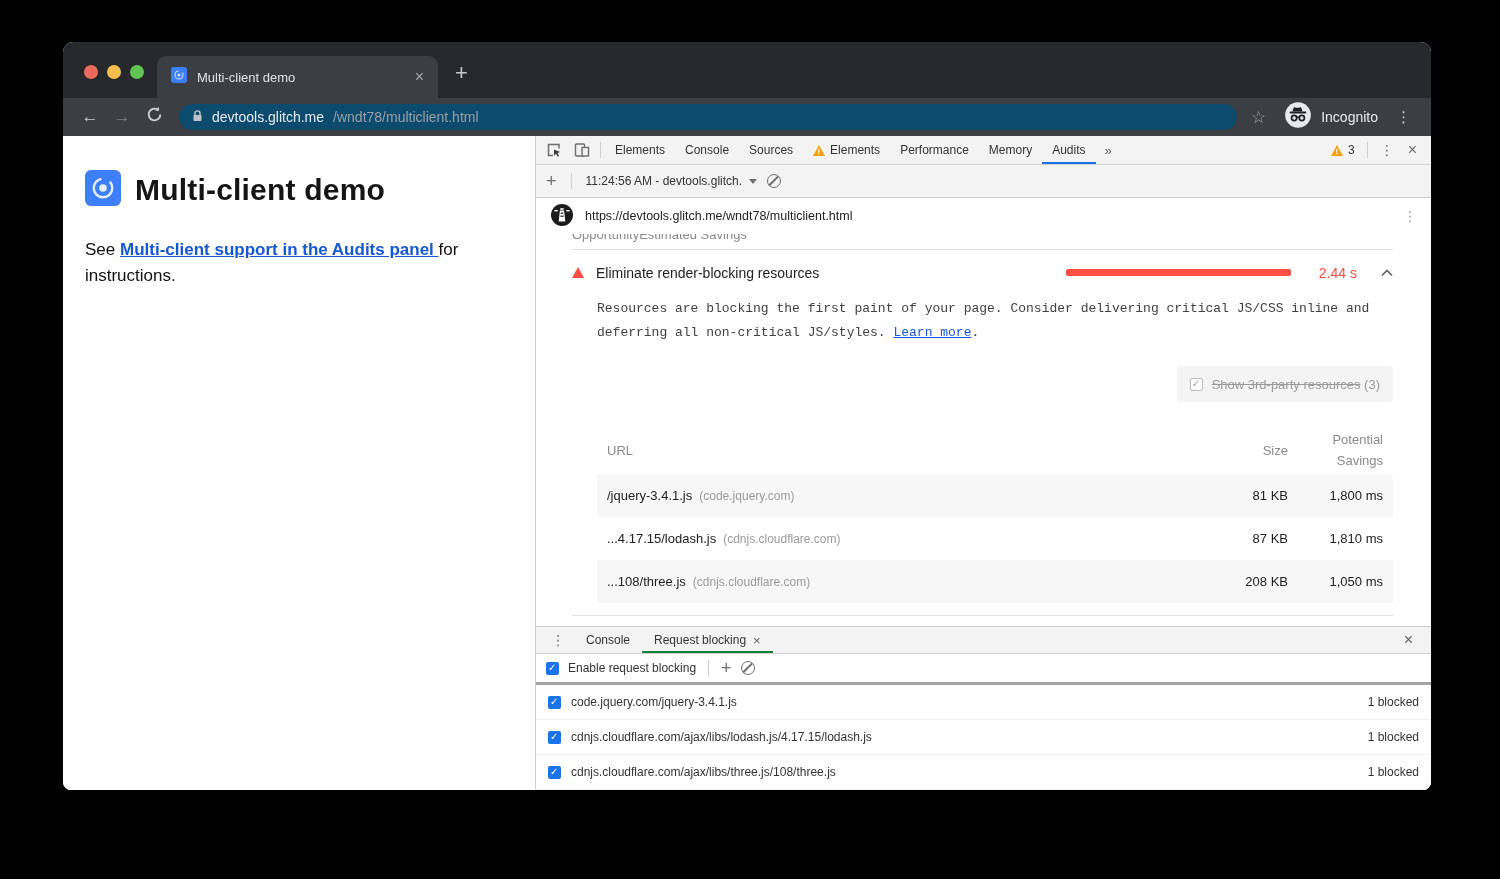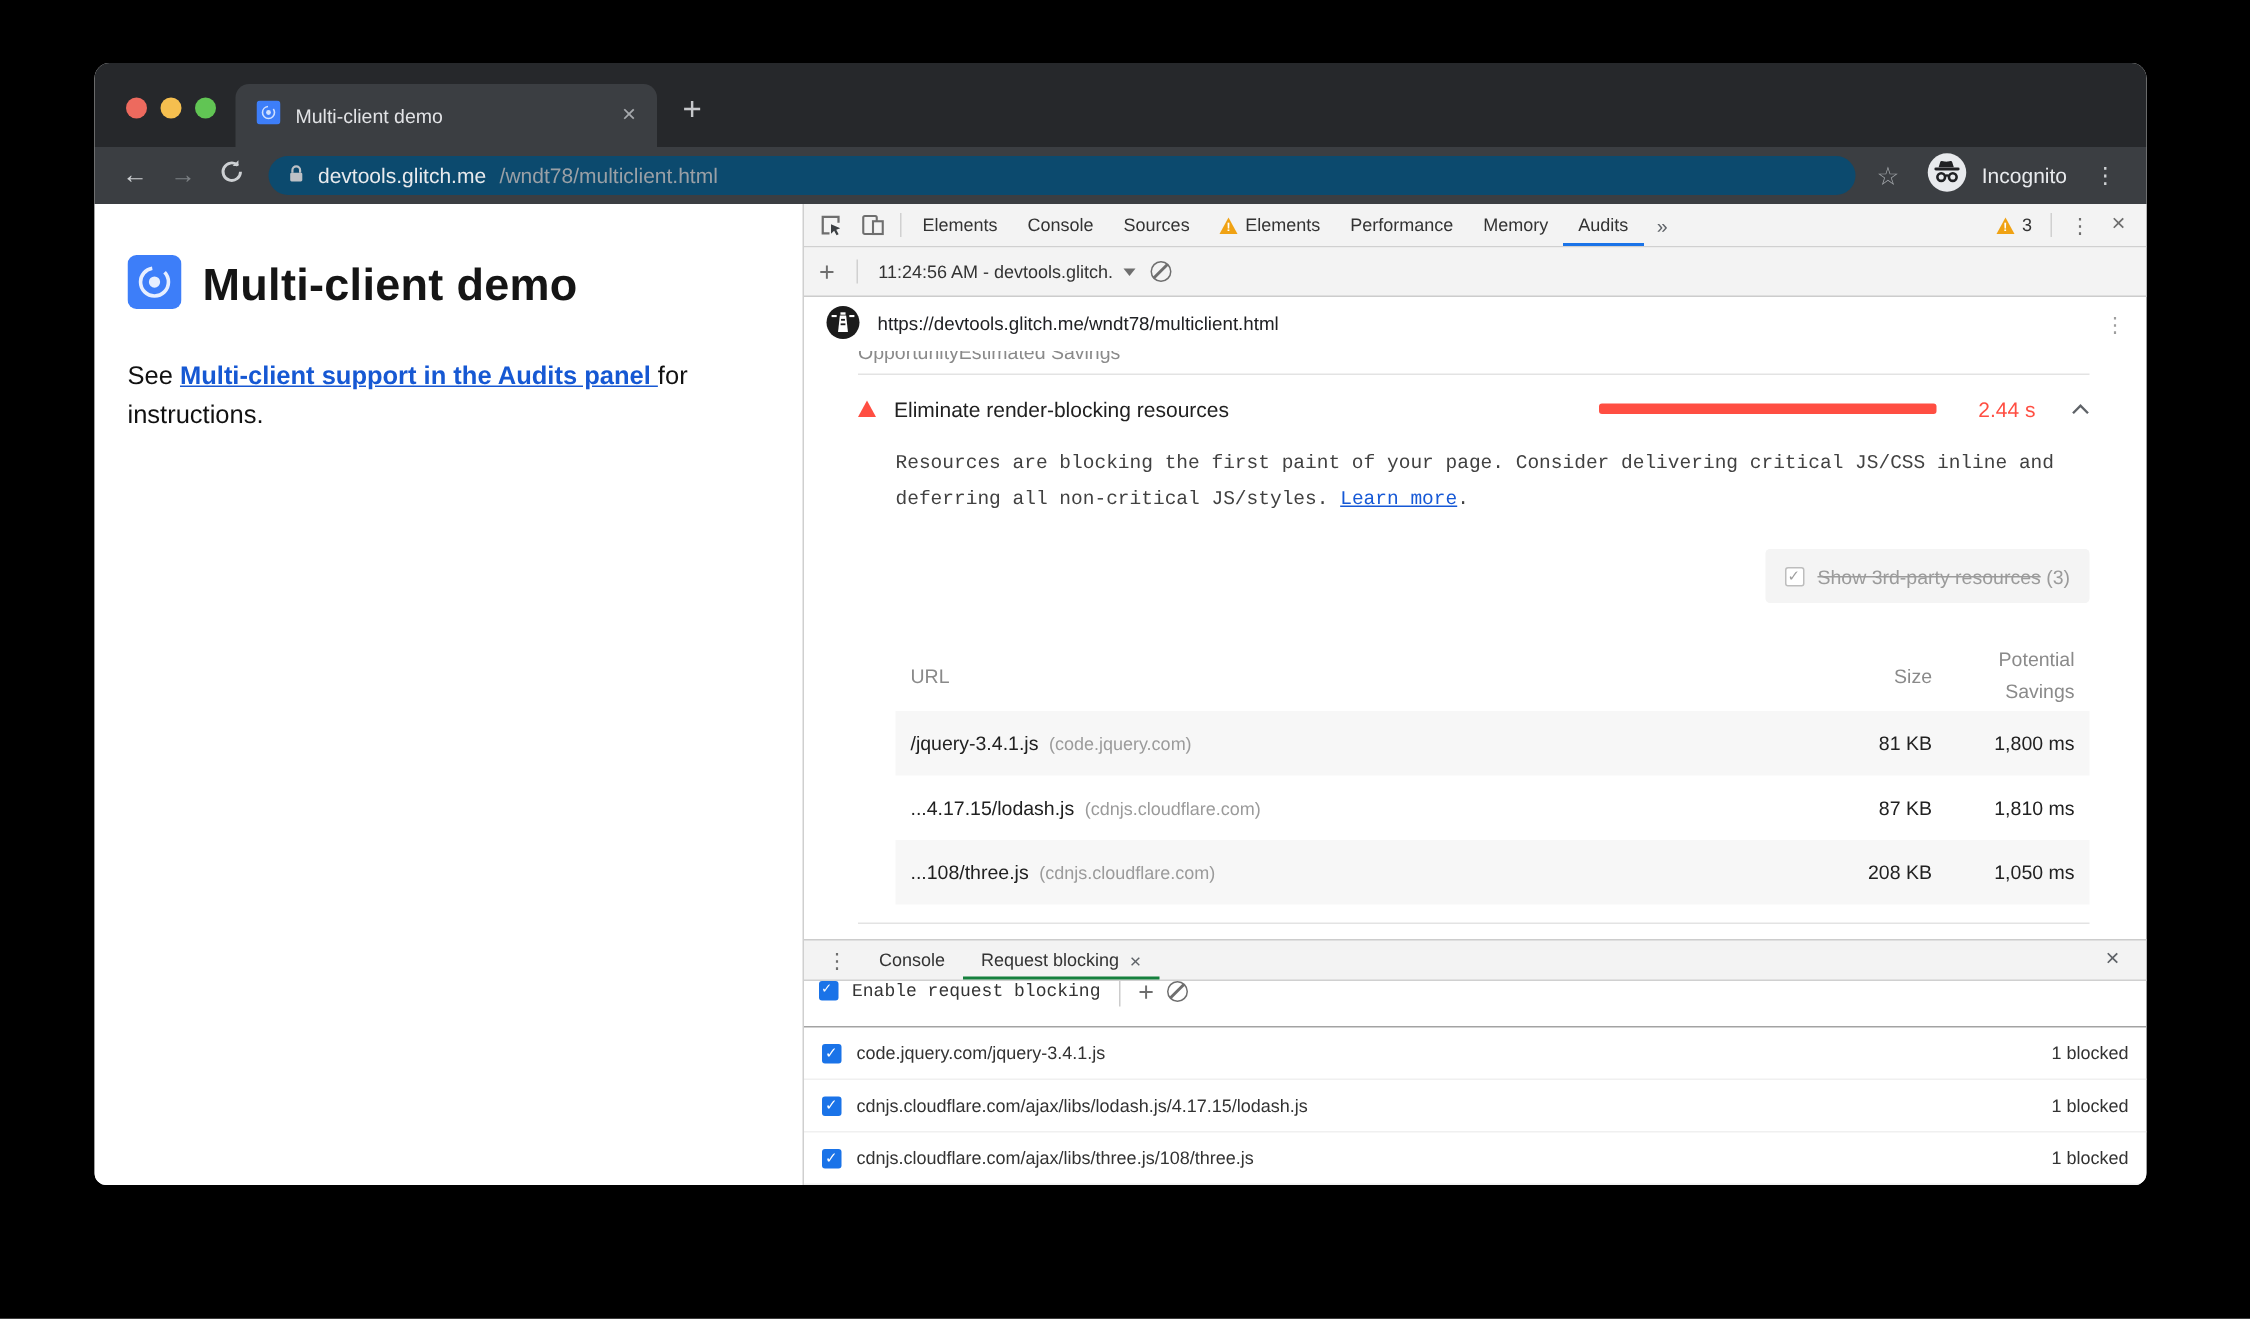--- a/index.html
+++ b/index.html
@@ -102,21 +102,21 @@
 
   
   .drawer { flex:0 0 auto; display:flex; flex-direction:column; }
   .drawer-tabbar { height:28px; background:#f3f3f3; border-top:1px solid #ccc; border-bottom:1px solid #d0d0d0;
                    display:flex; align-items:stretch; padding:0 6px; }
   .drawer-kebab { display:flex; align-items:center; padding:0 9px; color:#6e6e6e; font-size:14px; }
   .drawer-tab { display:flex; align-items:center; gap:7px; padding:0 12px; color:#333; }
   .drawer-tab.active { border-bottom:2px solid #15803d; padding-top:2px; }
   .tab-x { color:#5f6368; font-size:13px; }
   .drawer-close { display:flex; align-items:center; padding:0 12px; color:#5f6368; font-size:16px; margin-left:auto; }
-  .enable-row { height:31px; display:flex; align-items:flex-start; gap:9px; padding:0 10px; border-bottom:1px solid #a3a3a3;font-family:Liberation Mono, monospace; }
+  .enable-row { height:31px; display:flex; align-items:center; gap:9px; padding:0 10px; border-bottom:3px solid #a3a3a3; }
   .vsep { width:1px; height:17px; background:#ccc; margin:0 3px; }
   .blocked-row { height:35px; display:flex; align-items:center; gap:10px; padding:0 12px; border-bottom:1px solid #f0f0f0; }
   .blocked-count { margin-left:auto; color:#333; }
 </style>
 </head>
 <body>
 
 <div class="window">
 
   <div class="tabstrip">

